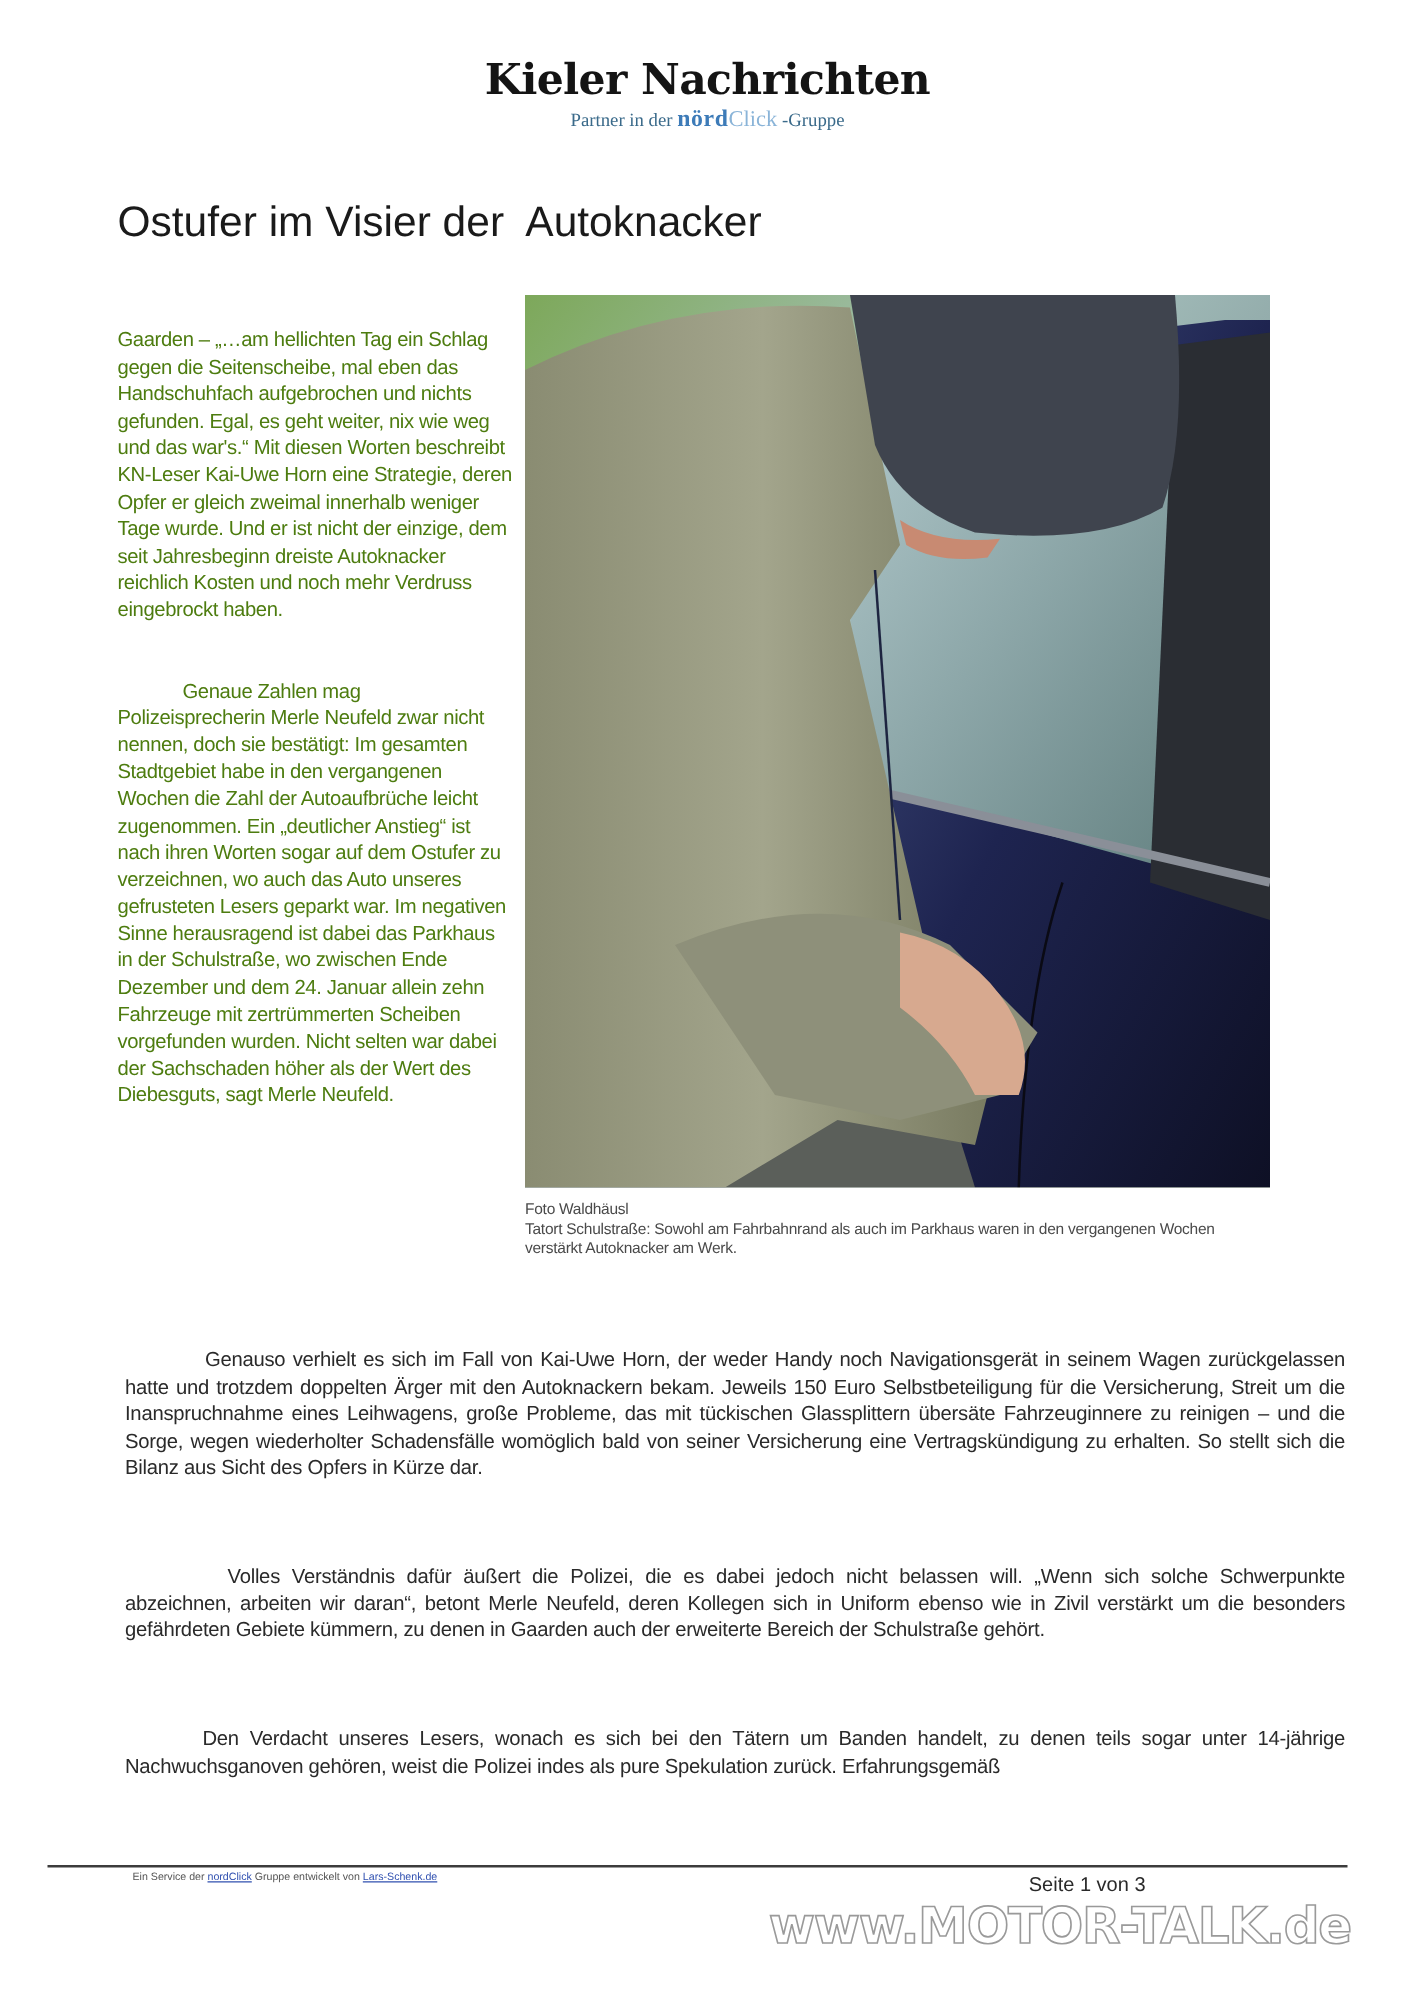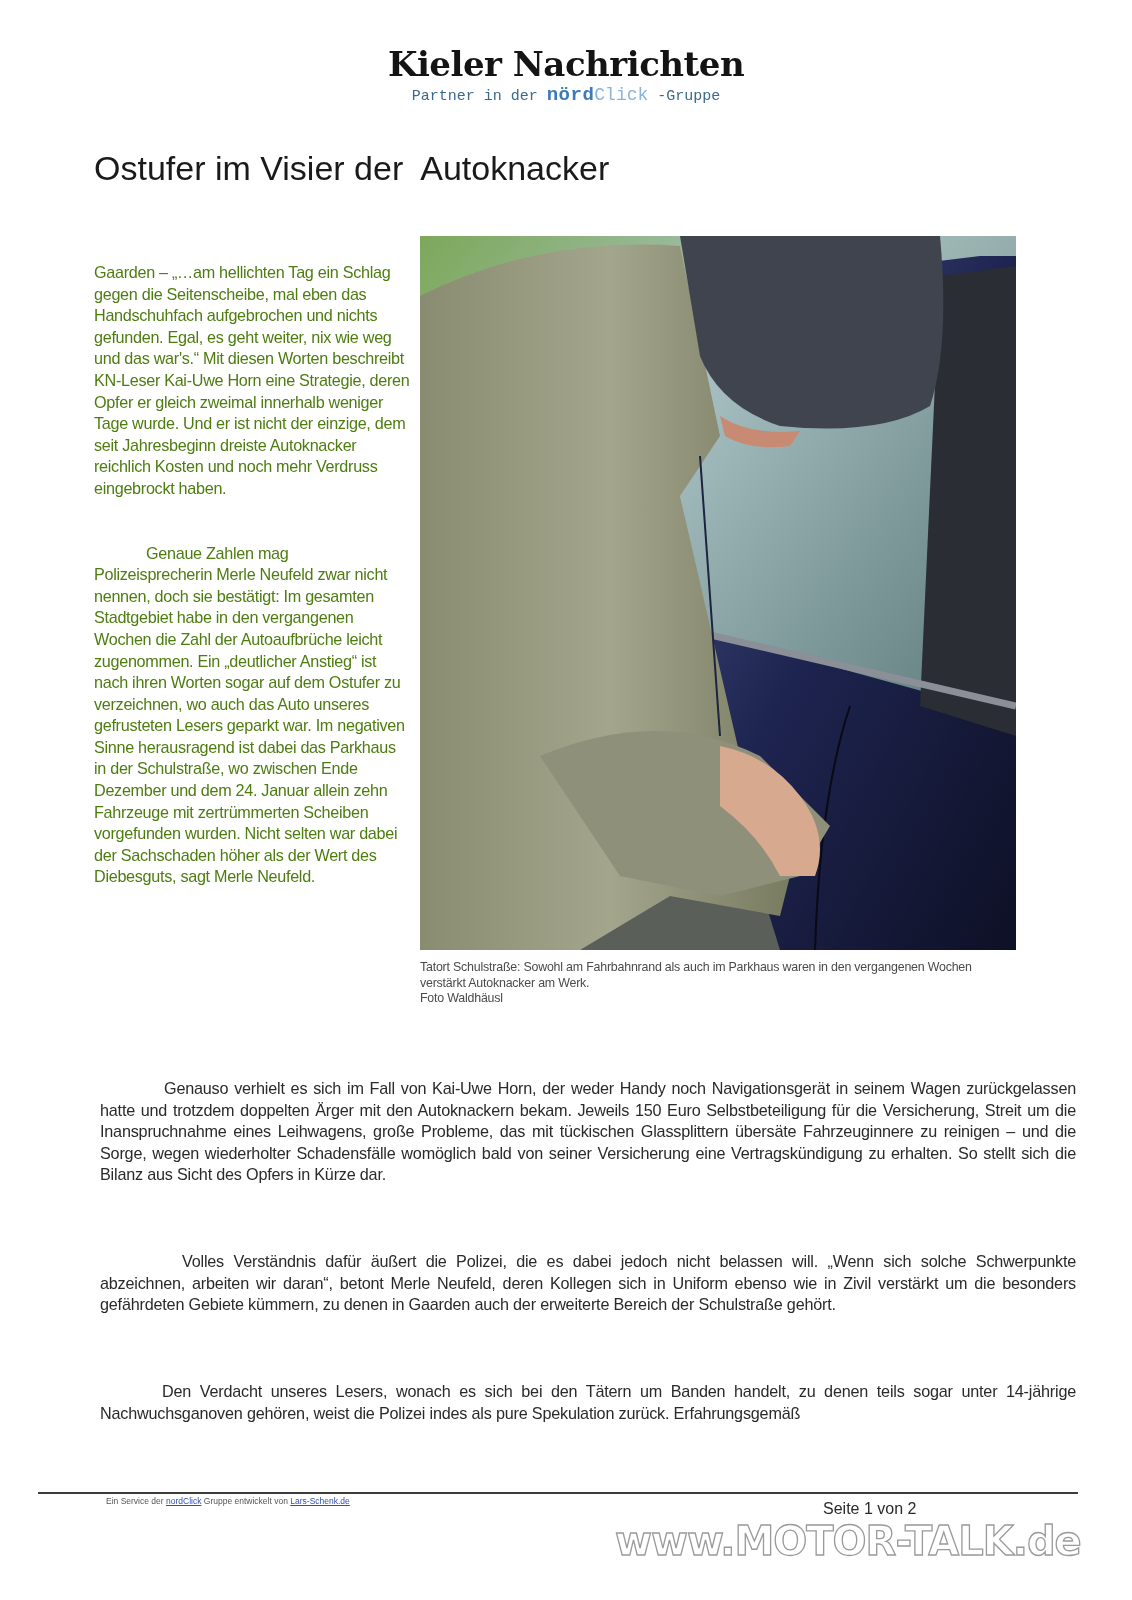--- a/index.html
+++ b/index.html
@@ -1,22 +1,22 @@
 <!DOCTYPE html>
 <html><head>
   <meta charset="utf-8">
   <style>
     html, body { margin: 0; padding: 0; background: #ffffff; }
     body { width: 1132px; height: 1600px; position: relative; overflow: hidden; color: #1f1f1f; }
     .masthead { position: absolute; left: 0; top: 44px; width: 1132px; text-align: center; }
     .mast-title { font-family: "DejaVu Serif", serif; font-weight: bold; font-size: 34px; letter-spacing: -0.5px; color: #141414; line-height: 40px; }
-    .mast-sub { font-family: Liberation Mono, monospace; font-size: 15px; color: #3a6a8a; margin-top: 2px; line-height: 18px; }
+    .mast-sub { font-family: Liberation Serif, serif; font-size: 15px; color: #3a6a8a; margin-top: 2px; line-height: 18px; }
     .mast-sub .nord { font-weight: bold; color: #3d7bb8; font-size: 19px; letter-spacing: 0.5px; }
     .mast-sub .click { color: #8ab4d8; font-size: 18px; }
-    .headline { position: absolute; left: 94px; top: 148px; font-family: "Liberation Sans", sans-serif; font-size: 34px; color: #1a1a1a; white-space: pre; line-height: 40px; }
+    .headline { position: absolute; left: 94px; top: 158px; font-family: "Liberation Sans", sans-serif; font-size: 34px; color: #1a1a1a; white-space: pre; line-height: 40px; }
     .col-left { position: absolute; left: 94px; top: 262px; width: 316px; font-family: "Liberation Sans", sans-serif; font-size: 16.2px; line-height: 21.6px; color: #4d7c0f; letter-spacing: -0.3px; }
     .col-left p { margin: 0; }
     .col-left p.gap { margin-top: 43px; }
     .indent { display: inline-block; width: 52px; }
     .photo { position: absolute; left: 420px; top: 236px; width: 596px; height: 714px; overflow: hidden; background: #6c7468; }
     .photo svg { display: block; }
     .caption { position: absolute; left: 420px; top: 960px; width: 580px; font-family: "Liberation Sans", sans-serif; font-size: 12.4px; line-height: 15.5px; color: #4a4a4a; letter-spacing: -0.2px; }
     .caption p { margin: 0; }
     .body-text { position: absolute; left: 100px; width: 976px; font-family: "Liberation Sans", sans-serif; font-size: 16.2px; line-height: 21.6px; color: #2a2a2a; text-align: justify; letter-spacing: -0.2px; }
     .p1 { top: 1078px; }
@@ -81,26 +81,26 @@
     <path d="M0 60 Q120 0 260 10 L300 200 L260 260 L320 520 L380 600 L360 680 L250 660 L160 714 L0 714 Z" fill="url(#jacket)"></path>
     <path d="M120 520 Q240 470 340 520 L410 590 L380 640 L300 660 L200 640 Z" fill="#8e907a"></path>
     <path d="M300 510 Q350 520 380 560 Q410 600 395 640 L360 640 Q340 600 300 570 Z" fill="#d7a98f"></path>
     <path d="M260 0 L520 0 Q530 110 510 170 Q460 200 360 190 Q300 170 280 120 Z" fill="#3f444e"></path>
     <path d="M300 180 Q330 200 380 195 L370 210 Q330 215 305 200 Z" fill="#c88a72"></path>
     <path d="M280 220 L300 500" stroke="#1d2440" stroke-width="2" fill="none"></path>
   </svg>
 </div>
 
 <div class="caption">
+  <p>Foto Waldhäusl</p>
   <p>Tatort Schulstraße: Sowohl am Fahrbahnrand als auch im Parkhaus waren in den vergangenen Wochen verstärkt Autoknacker am Werk.</p>
-  <p>Foto Waldhäusl</p>
 </div>
 
 <div class="body-text p1"><span class="p-indent-1"></span><span>Genauso verhielt es sich im Fall von Kai-Uwe Horn, der weder Handy noch Navigationsgerät in seinem Wagen zurückgelassen hatte und trotzdem doppelten Ärger mit den Autoknackern bekam. Jeweils 150 Euro Selbstbeteiligung für die Versicherung, Streit um die Inanspruchnahme eines Leihwagens, große Probleme, das mit tückischen Glassplittern übersäte Fahrzeuginnere zu reinigen – und die Sorge, wegen wiederholter Schadensfälle womöglich bald von seiner Versicherung eine Vertragskündigung zu erhalten. So stellt sich die Bilanz aus Sicht des Opfers in Kürze dar.</span></div>
 <div class="body-text p2"><span class="p-indent-2"></span><span>Volles Verständnis dafür äußert die Polizei, die es dabei jedoch nicht belassen will. „Wenn sich solche Schwerpunkte abzeichnen, arbeiten wir daran“, betont Merle Neufeld, deren Kollegen sich in Uniform ebenso wie in Zivil verstärkt um die besonders gefährdeten Gebiete kümmern, zu denen in Gaarden auch der erweiterte Bereich der Schulstraße gehört.</span></div>
 <div class="body-text p3"><span class="p-indent-3"></span><span>Den Verdacht unseres Lesers, wonach es sich bei den Tätern um Banden handelt, zu denen teils sogar unter 14-jährige Nachwuchsganoven gehören, weist die Polizei indes als pure Spekulation zurück. Erfahrungsgemäß</span></div>
 
 <div class="footer-rule"></div>
 <div class="footer-service">
   <span>Ein Service der </span><a>nordClick</a><span> Gruppe entwickelt von </span><a>Lars-Schenk.de</a>
 </div>
-<div class="page-num">Seite 1 von 2</div>
+<div class="page-num">Seite 1 von 3</div>
 <div class="watermark">www.MOTOR-TALK.de</div>
 
 </body></html>

